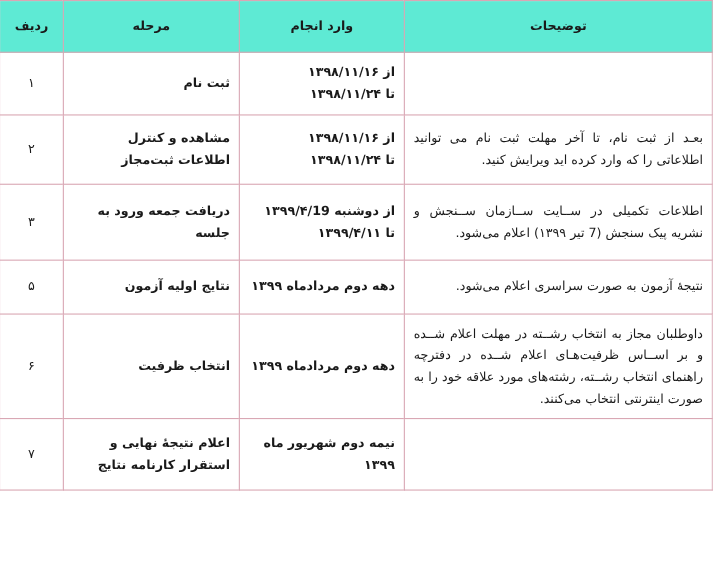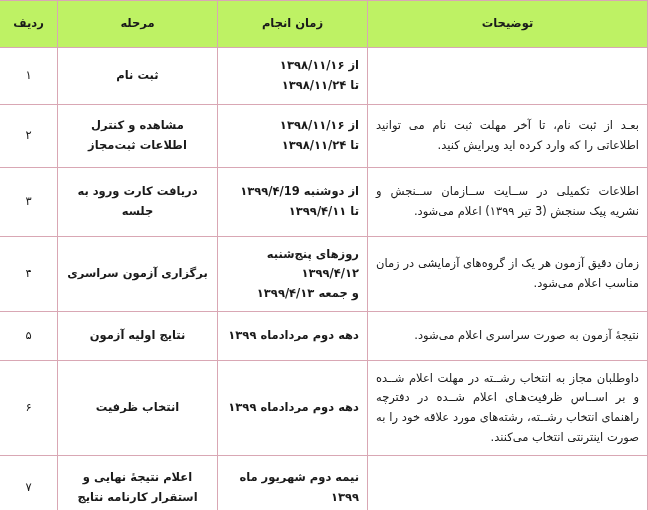--- a/index.html
+++ b/index.html
@@ -27,38 +27,37 @@
     direction: rtl;
   }
   table.schedule td, table.schedule th {
     border: 1px solid #d9a7b4;
     vertical-align: middle;
     padding: 6px 8px;
     font-size: 11.5px;
     line-height: 1.7;
   }
   thead th {
-    background: #bef264;
+    background: #5eead4;
     font-weight: bold;
     text-align: center;
     height: 34px;
     font-size: 12.5px;
     color: #1a1a1a;
   }
   col.c-radif  { width: 58px; }
   col.c-marhale{ width: 160px; }
   col.c-zaman  { width: 150px; }
   col.c-tozih  { width: 280px; }
 
   td.radif {
     text-align: center;
     font-size: 12px;
   }
   td.marhale {
-    text-align: center;
     font-weight: bold;
     font-size: 11.5px;
   }
   td.zaman {
     text-align: right;
     font-size: 11.5px;
     white-space: pre-line;
     font-weight: bold;
   }
   td.tozih {
@@ -83,54 +82,46 @@
   <table class="schedule">
     <colgroup>
       <col class="c-tozih">
       <col class="c-zaman">
       <col class="c-marhale">
       <col class="c-radif">
     </colgroup>
     <thead>
       <tr>
         <th>توضیحات</th>
-        <th>زمان انجام</th>
+        <th>وارد انجام</th>
         <th>مرحله</th>
         <th>ردیف</th>
       </tr>
     </thead>
     <tbody>
       <tr class="r1">
         <td class="tozih empty"></td>
         <td class="zaman">از ۱۳۹۸/۱۱/۱۶
 تا ۱۳۹۸/۱۱/۲۴</td>
         <td class="marhale">ثبت نام</td>
         <td class="radif">۱</td>
       </tr>
       <tr class="r2">
         <td class="tozih">بعـد از ثبت نام، تا آخر مهلت ثبت نام می توانید اطلاعاتی را که وارد کرده اید ویرایش کنید.</td>
         <td class="zaman">از ۱۳۹۸/۱۱/۱۶
 تا ۱۳۹۸/۱۱/۲۴</td>
         <td class="marhale">مشاهده و کنترل اطلاعات ثبت‌مجاز</td>
         <td class="radif">۲</td>
       </tr>
       <tr class="r3">
-        <td class="tozih">اطلاعات تکمیلی در ســایت ســازمان ســنجش و نشریه پیک سنجش (3 تیر ۱۳۹۹) اعلام می‌شود.</td>
+        <td class="tozih">اطلاعات تکمیلی در ســایت ســازمان ســنجش و نشریه پیک سنجش (7 تیر ۱۳۹۹) اعلام می‌شود.</td>
         <td class="zaman">از دوشنبه ۱۳۹۹/۴/19
 تا ۱۳۹۹/۴/۱۱</td>
-        <td class="marhale">دریافت کارت ورود به جلسه</td>
+        <td class="marhale">دریافت جمعه ورود به جلسه</td>
         <td class="radif">۳</td>
-      </tr>
-      <tr class="r4">
-        <td class="tozih">زمان دقیق آزمون هر یک از گروه‌های آزمایشی در زمان مناسب اعلام می‌شود.</td>
-        <td class="zaman">روزهای پنج‌شنبه
-۱۳۹۹/۴/۱۲
-و جمعه ۱۳۹۹/۴/۱۳</td>
-        <td class="marhale">برگزاری آزمون سراسری</td>
-        <td class="radif">۴</td>
       </tr>
       <tr class="r5">
         <td class="tozih">نتیجۀ آزمون به صورت سراسری اعلام می‌شود.</td>
         <td class="zaman">دهه دوم مردادماه ۱۳۹۹</td>
         <td class="marhale">نتایج اولیه آزمون</td>
         <td class="radif">۵</td>
       </tr>
       <tr class="r6">
         <td class="tozih">داوطلبان مجاز به انتخاب رشــته در مهلت اعلام شــده و بر اســاس ظرفیت‌هـای اعلام شــده در دفترچه راهنمای انتخاب رشــته، رشته‌های مورد علاقه خود را به صورت اینترنتی انتخاب می‌کنند.</td>
         <td class="zaman">دهه دوم مردادماه ۱۳۹۹</td>

